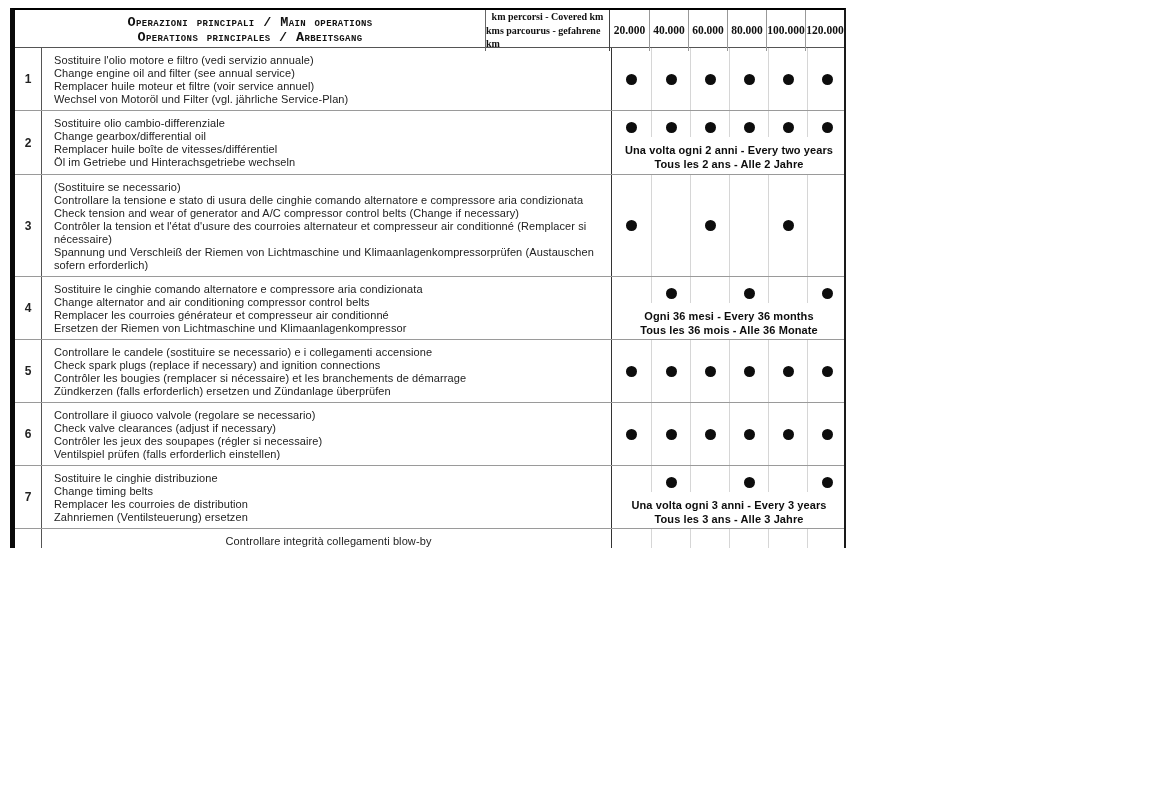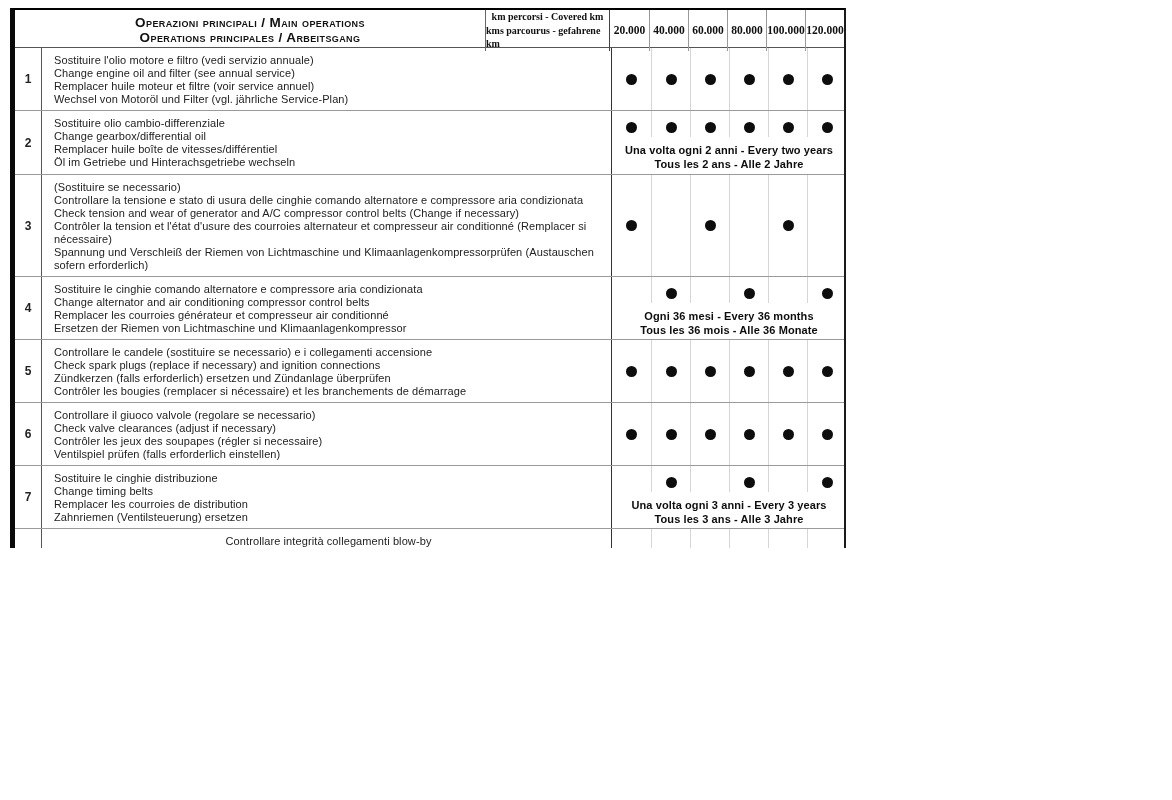--- a/index.html
+++ b/index.html
@@ -16,21 +16,21 @@
     border-left:5px solid #0a0a0a;
     border-right:2px solid #1a1a1a;
     overflow:hidden; background:#fff;
   }
 
   
   .thead { display:grid; grid-template-columns:471px 124px 234px; height:38px; border-bottom:1px solid #555; }
   .ops-header {
     border-right:1px solid #666;
     display:flex; flex-direction:column; justify-content:center; align-items:center;
-    font-family:Liberation Sans, sans-serif; font-weight:bold; font-variant:small-caps;
+    font-family:Liberation Mono, monospace; font-weight:bold; font-variant:small-caps;
     font-size:13.5px; line-height:15px; letter-spacing:0.4px; color:#111;
   }
   .km-header {
     border-right:1px solid #444;
     display:flex; flex-direction:column; justify-content:center; align-items:center;
     font-family:"Liberation Serif", serif; font-weight:bold;
     font-size:10px; line-height:13.5px; color:#111;
   }
   .km-cols { display:grid; grid-template-columns:repeat(6,39px); }
   .km-col {
@@ -203,22 +203,22 @@
               <div>Ogni 36 mesi - Every 36 months</div>
               <div>Tous les 36 mois - Alle 36 Monate</div>
             </div>
           </div>
         </div>
         <div class="row" style="height: 63px;">
           <div class="num-cell">5</div>
           <div class="desc-cell">
             <div class="desc-line">Controllare le candele (sostituire se necessario) e i collegamenti accensione</div>
             <div class="desc-line">Check spark plugs (replace if necessary) and ignition connections</div>
+            <div class="desc-line">Contrôler les bougies (remplacer si nécessaire) et les branchements de démarrage</div>
             <div class="desc-line">Zündkerzen (falls erforderlich) ersetzen und Zündanlage überprüfen</div>
-            <div class="desc-line">Contrôler les bougies (remplacer si nécessaire) et les branchements de démarrage</div>
           </div>
           <div class="dots-cell">
             <div class="dot-slot">
               <span class="dot"></span>
             </div>
             <div class="dot-slot">
               <span class="dot"></span>
             </div>
             <div class="dot-slot">
               <span class="dot"></span>

